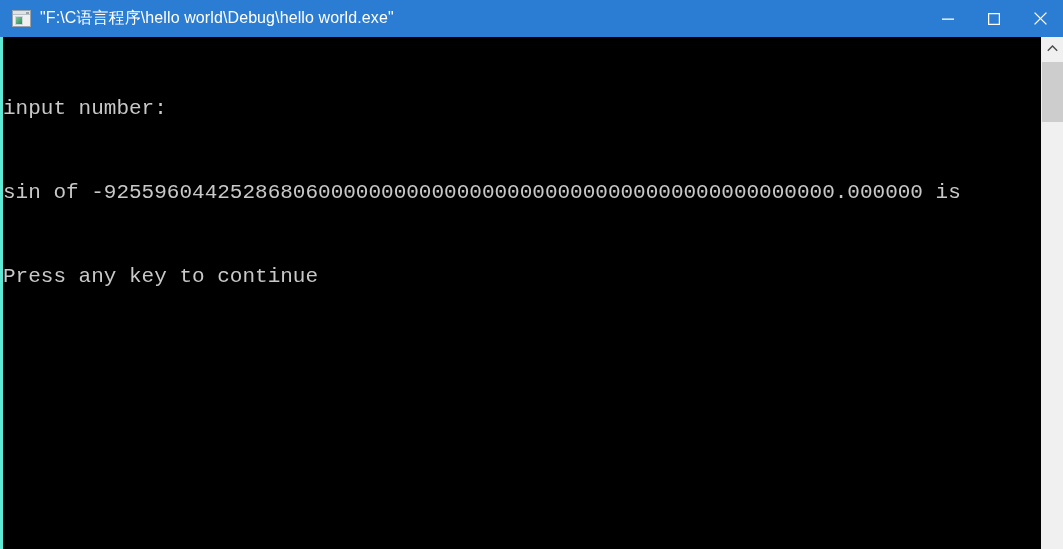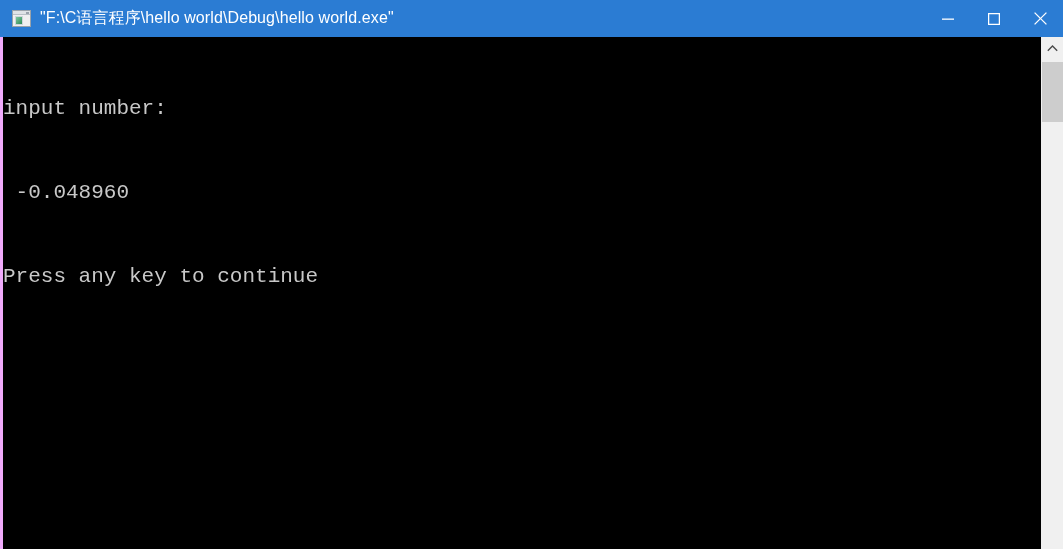--- a/index.html
+++ b/index.html
@@ -104,21 +104,21 @@
   .ctrl-btn svg { display: block; }
   
   .console {
     position: absolute;
     left: 0;
     top: 37px;
     width: 1063px;
     height: 512px;
     background: #000000;
     box-sizing: border-box;
-    border-left: 3px solid #f0abfc;
+    border-left: 3px solid #5eead4;
     overflow: hidden;
   }
   .console-text {
     position: absolute;
     left: 0px;
     top: 2px;
     width: 1050px;
     margin: 0;
     padding: 0;
     color: #c8c8c8;
@@ -199,21 +199,21 @@
           <line x1="0.6" y1="0.6" x2="12.4" y2="12.4" stroke="#ffffff" stroke-width="1.3"></line>
           <line x1="12.4" y1="0.6" x2="0.6" y2="12.4" stroke="#ffffff" stroke-width="1.3"></line>
         </svg>
       </div>
     </div>
   </div>
 
   <div class="console">
     <div class="console-text">
       <div class="console-line">input number:</div>
-      <div class="console-line"> -0.048960</div>
+      <div class="console-line">sin of -9255960442528680600000000000000000000000000000000000000000.000000 is</div>
       <div class="console-line">Press any key to continue</div>
     </div>
   </div>
 
   <div class="scrollbar">
     <div class="sb-track"></div>
     <div class="sb-arrow">
       <svg width="11" height="7" viewBox="0 0 11 7" aria-hidden="true">
         <polyline points="0.8,5.8 5.5,1.1 10.2,5.8" fill="none" stroke="#4a4a4a" stroke-width="1.4"></polyline>
       </svg>

